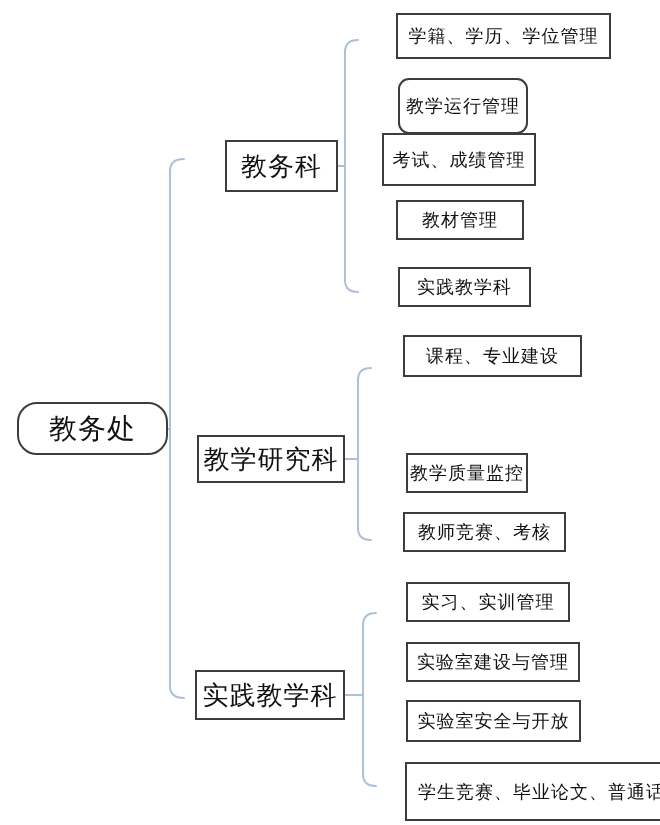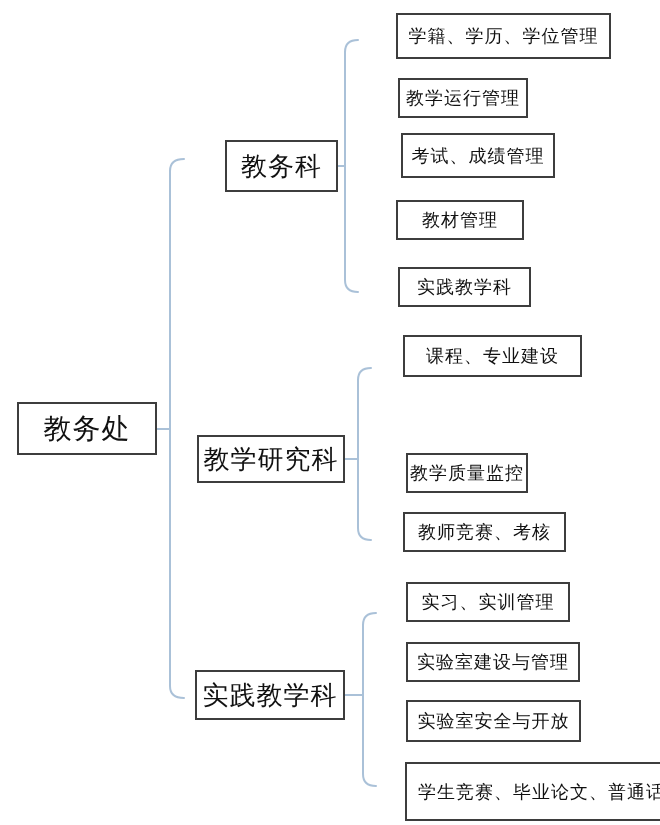--- a/index.html
+++ b/index.html
@@ -58,29 +58,29 @@
     <path class="connector" d="M 358 40 Q 345 40 345 52 L 345 280 Q 345 292 358 292"></path>
     <path class="connector" d="M 338 166 L 345 166"></path>
 
     <path class="connector" d="M 371 368 Q 358 368 358 380 L 358 528 Q 358 540 371 540"></path>
     <path class="connector" d="M 345 459 L 358 459"></path>
 
     <path class="connector" d="M 376 613 Q 363 613 363 625 L 363 774 Q 363 786 376 786"></path>
     <path class="connector" d="M 345 695 L 363 695"></path>
   </svg>
 
-  <div class="node root-node" style="left:17px; top:402px; width:140px; height:53px;">教务处</div>
+  <div class="node root-node" style="left:17px; top:402px; width:151px; height:53px;border-radius:20px;">教务处</div>
 
   <div class="node branch-node" style="left:225px; top:140px; width:113px; height:52px;">教务科</div>
   <div class="node branch-node" style="left:197px; top:435px; width:148px; height:48px;">教学研究科</div>
   <div class="node branch-node" style="left:195px; top:670px; width:150px; height:50px;">实践教学科</div>
 
   <div class="node leaf-node" style="left:373px; top:13px;  width:215px; height:46px;">学籍、学历、学位管理</div>
-  <div class="node leaf-node" style="left:375px; top:78px;  width:130px; height:40px;">教学运行管理</div>
-  <div class="node leaf-node" style="left:378px; top:133px; width:154px; height:45px;text-align:center;">考试、成绩管理</div>
+  <div class="node leaf-node" style="left:375px; top:78px;  width:130px; height:56px;border-radius:11px;">教学运行管理</div>
+  <div class="node leaf-node" style="left:359px; top:133px; width:154px; height:53px;text-align:center;">考试、成绩管理</div>
   <div class="node leaf-node" style="left:373px; top:200px; width:128px; height:40px;">教材管理</div>
   <div class="node leaf-node" style="left:375px; top:267px; width:133px; height:40px;">实践教学科</div>
 
   <div class="node leaf-node" style="left:380px; top:335px; width:179px; height:42px;">课程、专业建设</div>
   <div class="node leaf-node" style="left:383px; top:453px; width:122px; height:40px;">教学质量监控</div>
   <div class="node leaf-node" style="left:380px; top:512px; width:163px; height:40px;">教师竞赛、考核</div>
 
   <div class="node leaf-node" style="left:383px; top:582px; width:164px; height:40px;">实习、实训管理</div>
   <div class="node leaf-node" style="left:383px; top:642px; width:174px; height:40px;">实验室建设与管理</div>
   <div class="node leaf-node" style="left:383px; top:700px; width:175px; height:42px;">实验室安全与开放</div>

